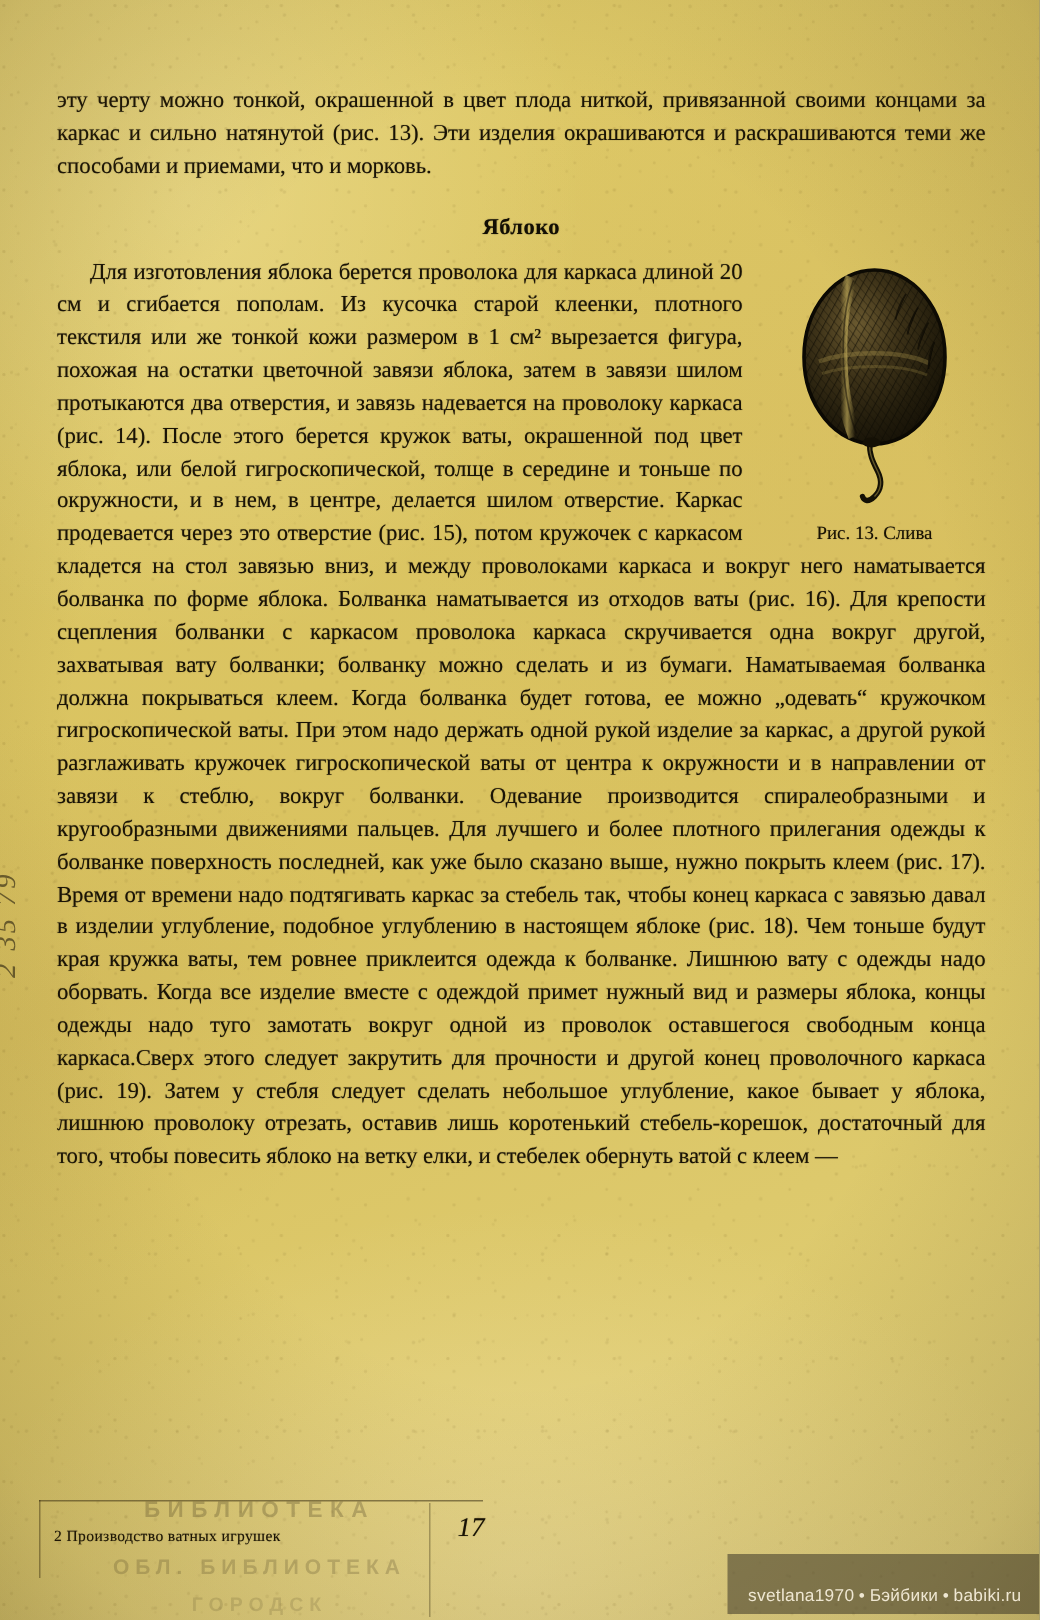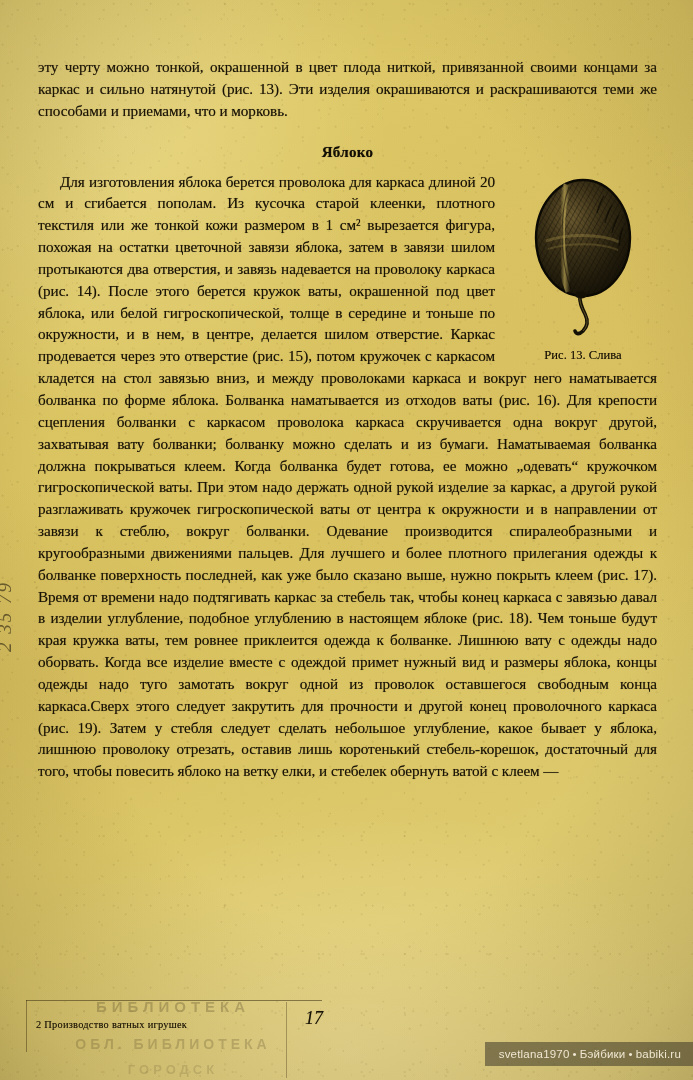--- a/index.html
+++ b/index.html
@@ -203,22 +203,22 @@
     letter-spacing: 2px;
     filter: blur(0.25px);
     pointer-events: none;
     white-space: nowrap;
   }
 
   
   .watermark {
     position: absolute;
     right: 0;
-    bottom: 14px;
-    padding: 6px 12px 6px 14px;
+    bottom: 4px;
+    padding: 22px 12px 6px 14px;
     background: rgba(58,52,38,0.55);
     color: #efe7d2;
     font-family: "Liberation Sans", "DejaVu Sans", sans-serif;
     font-size: 11.5px;
     letter-spacing: 0.2px;
     white-space: nowrap;
   }
   .watermark .dot { padding: 0 3px; }
 </style>
 </head>

